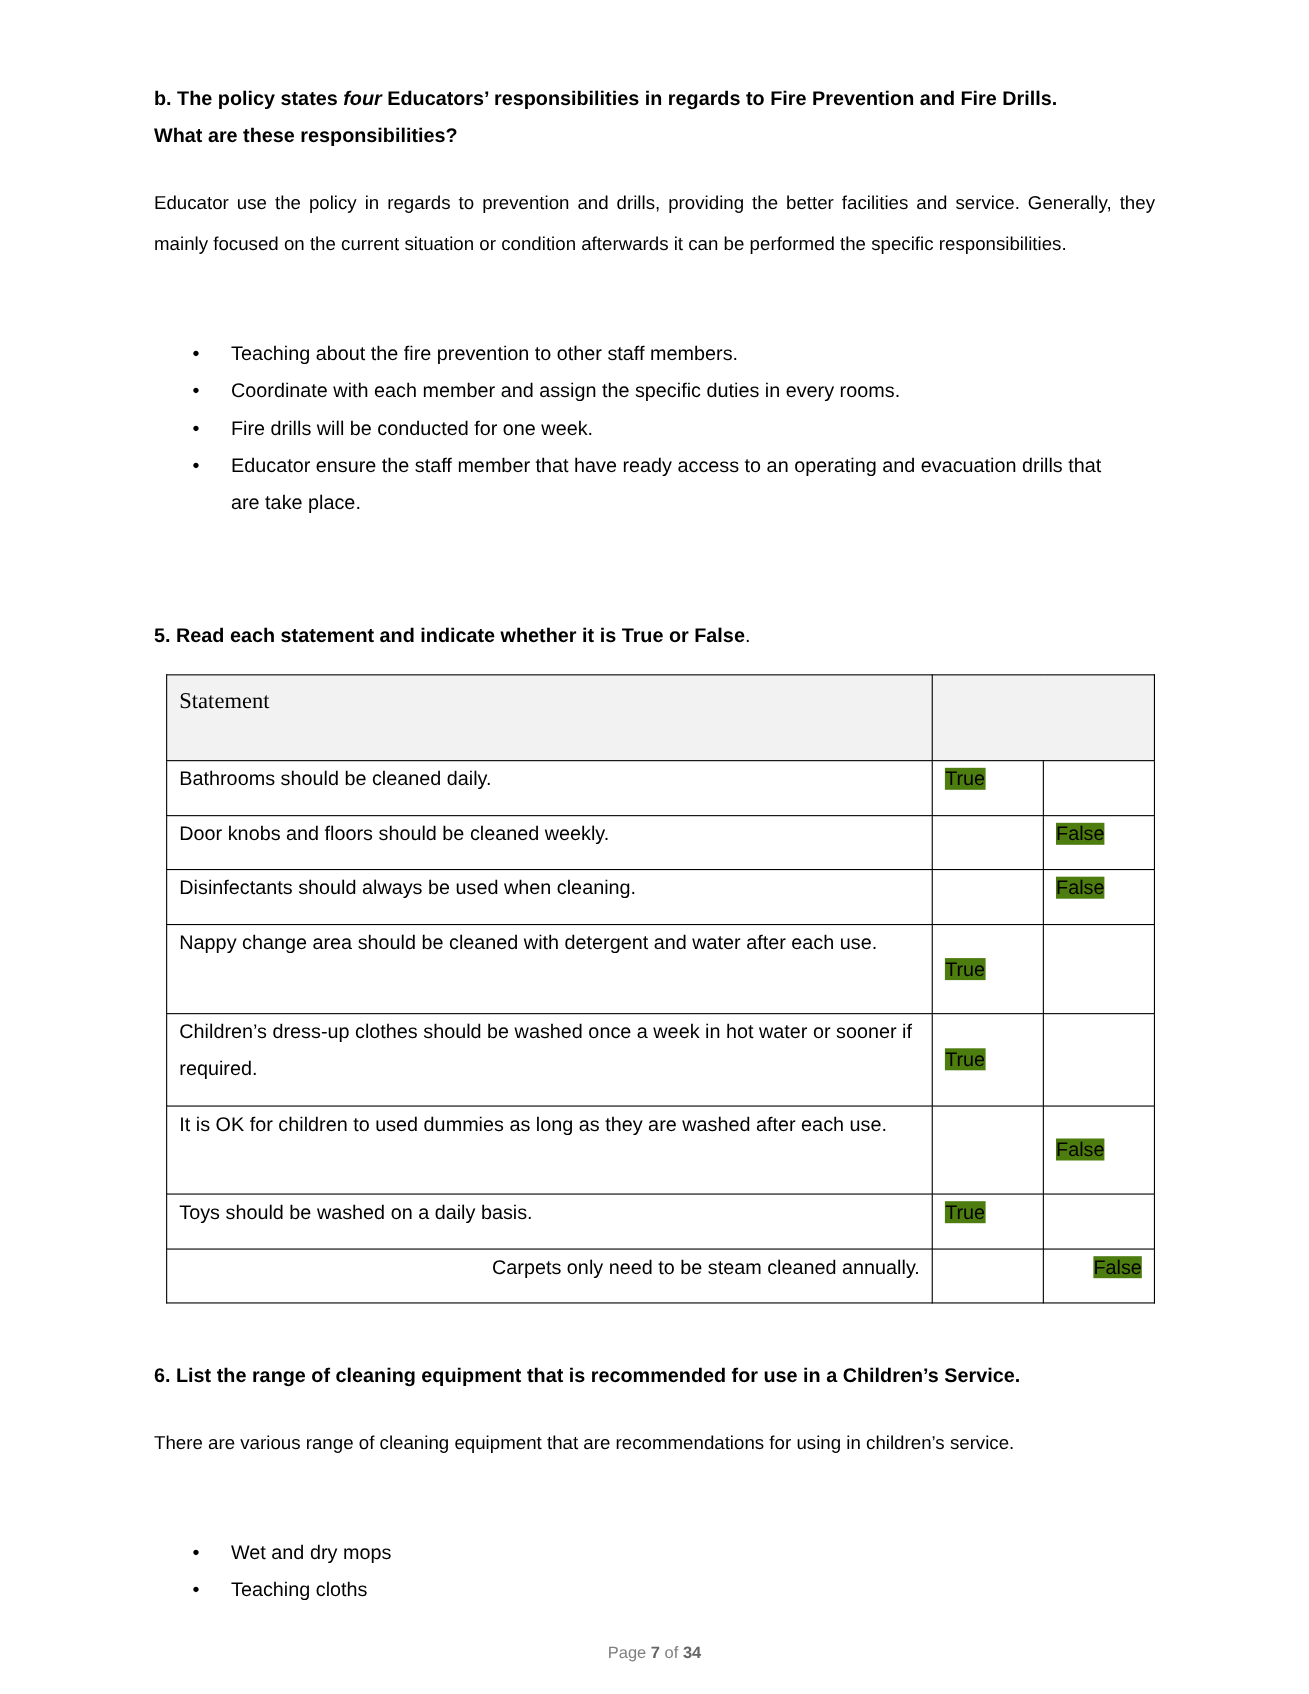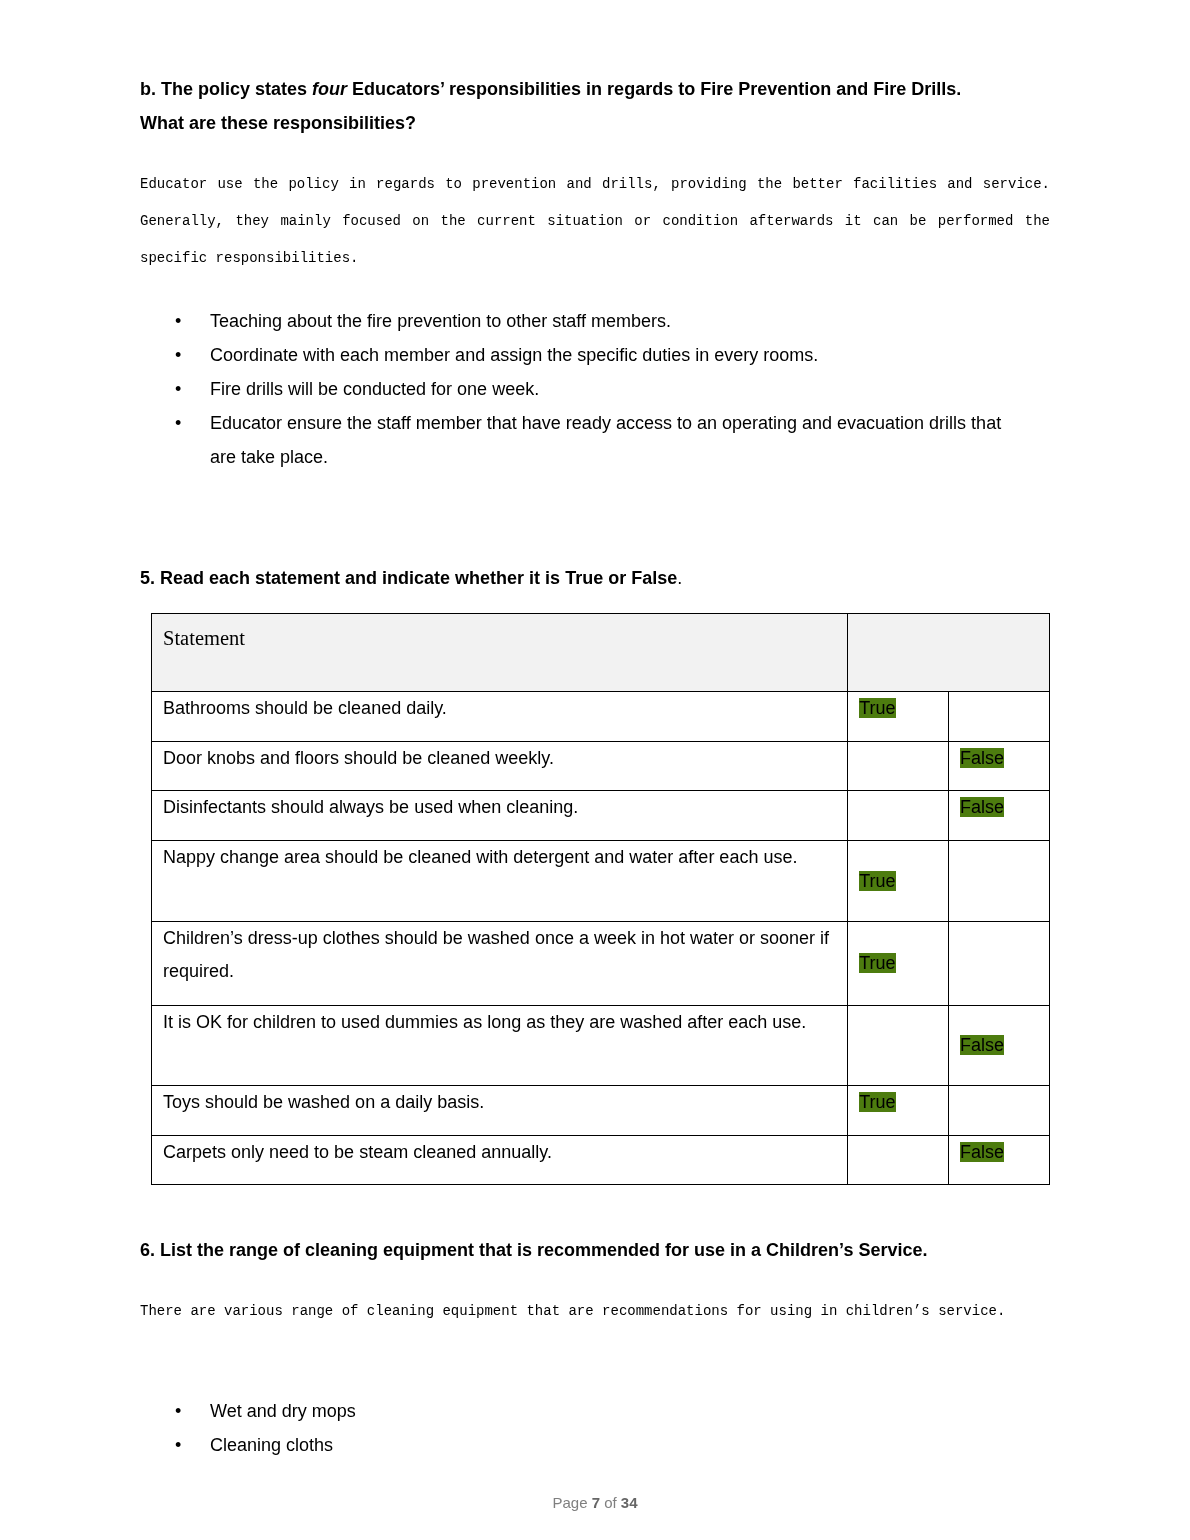--- a/index.html
+++ b/index.html
@@ -1,19 +1,19 @@
 <!DOCTYPE html>
 <html><head>
 <meta charset="utf-8">
 <style>
   html, body { margin: 0; padding: 0; background: #ffffff; }
   body { width: 1190px; height: 1540px; position: relative; overflow: hidden;
          font-family: "Liberation Sans", sans-serif; color: #000; }
   .q-heading { position: absolute; left: 140px; font-weight: bold; font-size: 18px; line-height: 34px; width: 910px; }
-  .para { position: absolute; left: 140px; width: 910px; font-size: 14px; line-height: 37px; text-align: justify; font-family: Liberation Mono, monospace; }
+  .para { position: absolute; left: 140px; width: 910px; font-size: 17px; line-height: 37px; text-align: justify; }
   .bullets { position: absolute; left: 140px; width: 910px; margin: 0; padding: 0; list-style: none; font-size: 18px; }
   .bullets li { position: relative; padding-left: 70px; line-height: 34px; }
   .bullets li .dot { position: absolute; left: 35px; top: 0; font-size: 18px; }
   table.tf { position: absolute; left: 151px; top: 613px; width: 899px; border-collapse: collapse; font-size: 18px; }
   table.tf td { border: 1px solid #000; vertical-align: top; padding: 0 11px; line-height: 33px; }
   table.tf tr.head td { background: #f2f2f2; height: 69px; font-size: 20.5px; padding-top: 8px; line-height: 33px; font-family: Liberation Serif, serif; }
   td.stmt { width: 675px; padding-top: 0; }
   td.ans { width: 78px; }
   td.ans2 { width: 78px; }
   .hl { background: #4d7c0f; }
@@ -76,32 +76,32 @@
   <tr style="height:80px;">
     <td class="stmt">It is OK for children to used dummies as long as they are washed after each use.</td>
     <td class="ans"></td>
     <td class="ans2 mid"><span class="hl">False</span></td>
   </tr>
   <tr style="height:50px;">
     <td class="stmt">Toys should be washed on a daily basis.</td>
     <td class="ans"><span class="hl">True</span></td>
     <td class="ans2"></td>
   </tr>
-  <tr style="height:49px;">
+  <tr style="height:49px;text-align:right;">
     <td class="stmt">Carpets only need to be steam cleaned annually.</td>
     <td class="ans"></td>
     <td class="ans2"><span class="hl">False</span></td>
   </tr>
 </tbody>
   </table>
 
 <div class="q-heading" style="top:1233px;">6. List the range of cleaning equipment that is recommended for use in a Children’s Service.</div>
 
 <div class="para" style="top:1293px; text-align:left;">There are various range of cleaning equipment that are recommendations for using in children’s service.</div>
 
 <ul class="bullets" style="top:1394px;">
   <li><span class="dot">•</span><span>Wet and dry mops</span></li>
-  <li><span class="dot">•</span><span>Cleaning cloths</span></li>
+  <li><span class="dot">•</span><span>Teaching cloths</span></li>
 </ul>
 
 <div class="footer">
   <span>Page </span><b>7</b><span> of </span><b>34</b>
 </div>
 
 </body></html>

